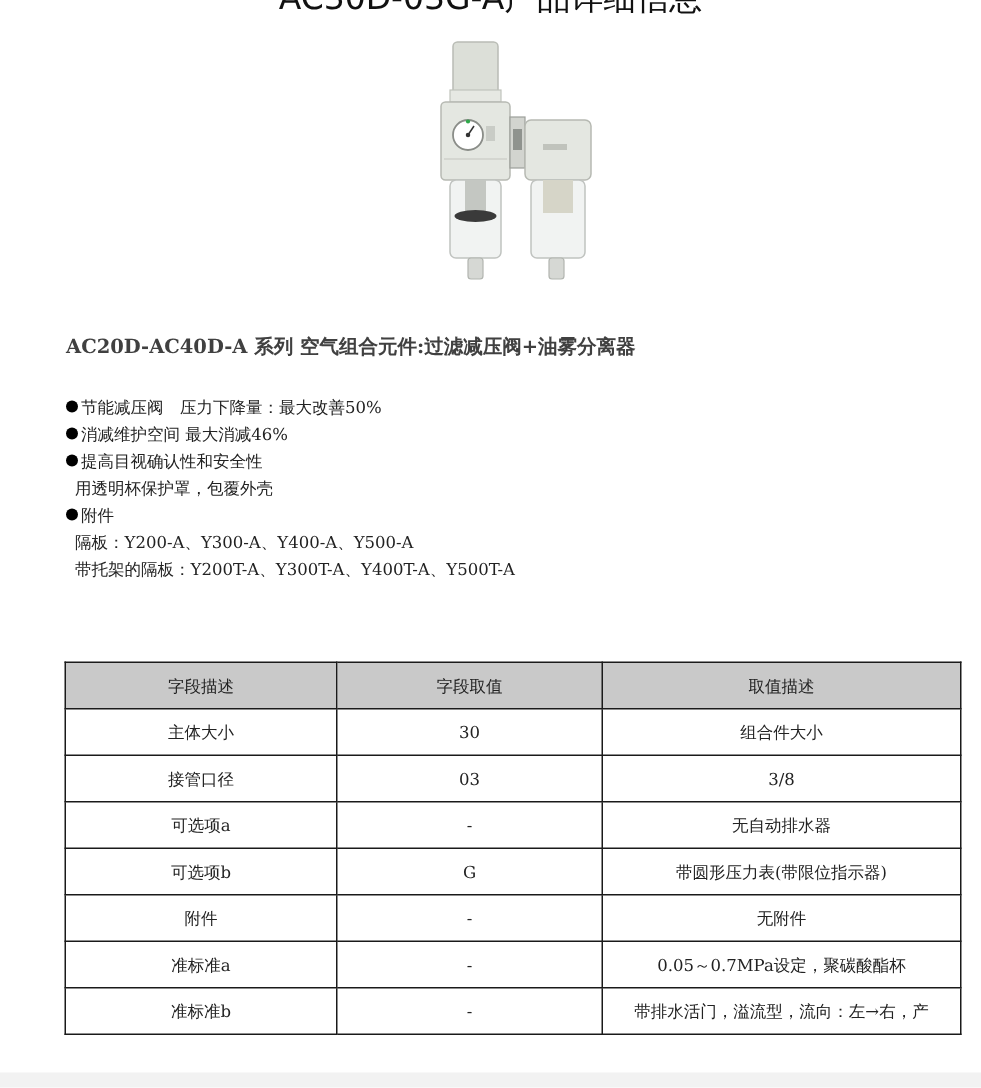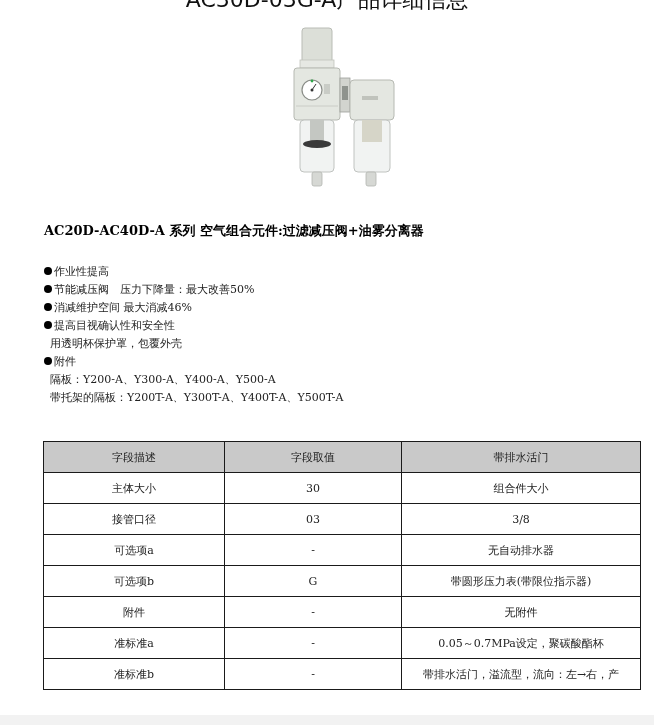--- a/index.html
+++ b/index.html
@@ -35,21 +35,21 @@
       height: 168px;
     }
     .series-heading {
       position: absolute;
       left: 44px;
       top: 222px;
       font-size: 13px;
       font-weight: bold;
       font-family: "DejaVu Serif", "Liberation Serif", serif;
       white-space: nowrap;
-      color: #000000;
+      color: #404040;
     }
     .features {
       position: absolute;
       left: 44px;
       top: 263px;
       font-size: 11px;
       line-height: 18px;
       color: #222;
     }
     .features .line {
@@ -139,41 +139,40 @@
 
     <rect x="66" y="94" width="36" height="52" rx="4" fill="#f1f3f2" stroke="#c0c3c0" stroke-width="1"></rect>
     <rect x="74" y="94" width="20" height="22" fill="#d6d5c8"></rect>
     <rect x="78" y="146" width="10" height="14" rx="2" fill="#d6d8d4" stroke="#b2b5b0" stroke-width="0.8"></rect>
   </svg>
 </div>
 
 <div class="series-heading">AC20D-AC40D-A 系列 空气组合元件:过滤减压阀+油雾分离器</div>
 
 <div class="features">
-  <div class="line"><span class="bullet"></span><span>作业性提高</span></div>
   <div class="line"><span class="bullet"></span><span>节能减压阀　压力下降量：最大改善50%</span></div>
   <div class="line"><span class="bullet"></span><span>消减维护空间 最大消减46%</span></div>
   <div class="line"><span class="bullet"></span><span>提高目视确认性和安全性</span></div>
   <div class="line sub">用透明杯保护罩，包覆外壳</div>
   <div class="line"><span class="bullet"></span><span>附件</span></div>
   <div class="line sub">隔板：Y200-A、Y300-A、Y400-A、Y500-A</div>
   <div class="line sub">带托架的隔板：Y200T-A、Y300T-A、Y400T-A、Y500T-A</div>
 </div>
 
 <table class="spec-table">
   <colgroup>
     <col class="c1">
       <col class="c2">
       <col class="c3">
   </colgroup>
   <thead>
     <tr>
       <th>字段描述</th>
       <th>字段取值</th>
-      <th>带排水活门</th>
+      <th>取值描述</th>
     </tr>
   </thead>
   <tbody>
     <tr>
       <td>主体大小</td>
       <td>30</td>
       <td>组合件大小</td>
     </tr>
     <tr>
       <td>接管口径</td>

